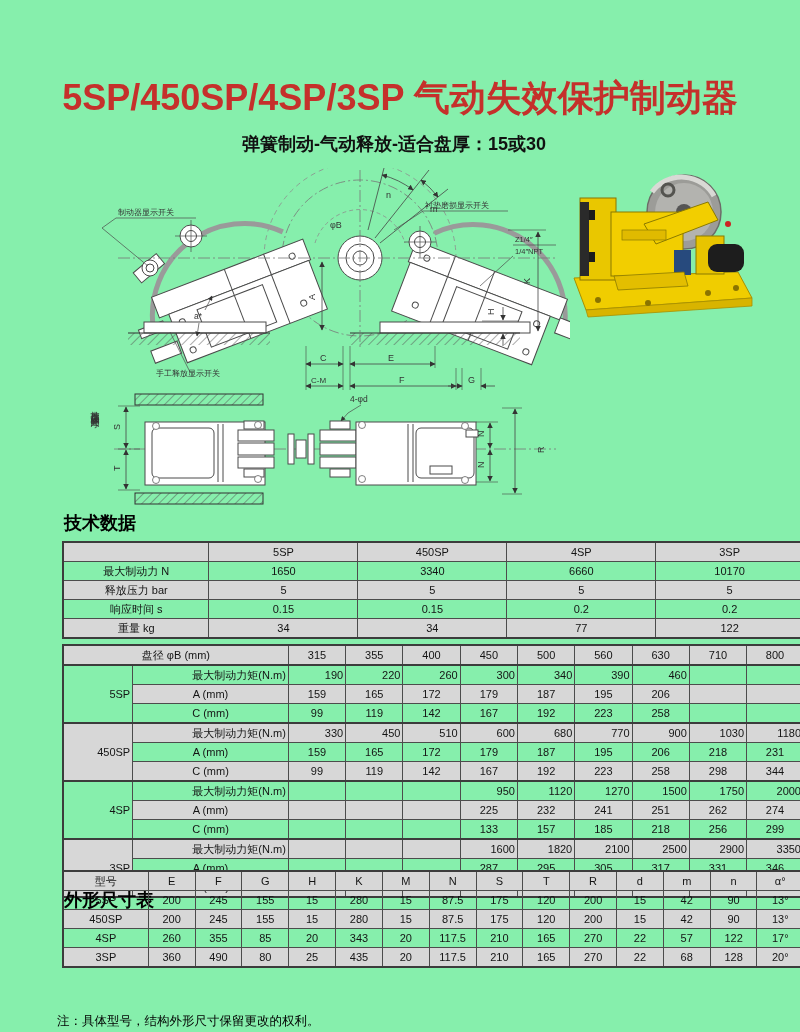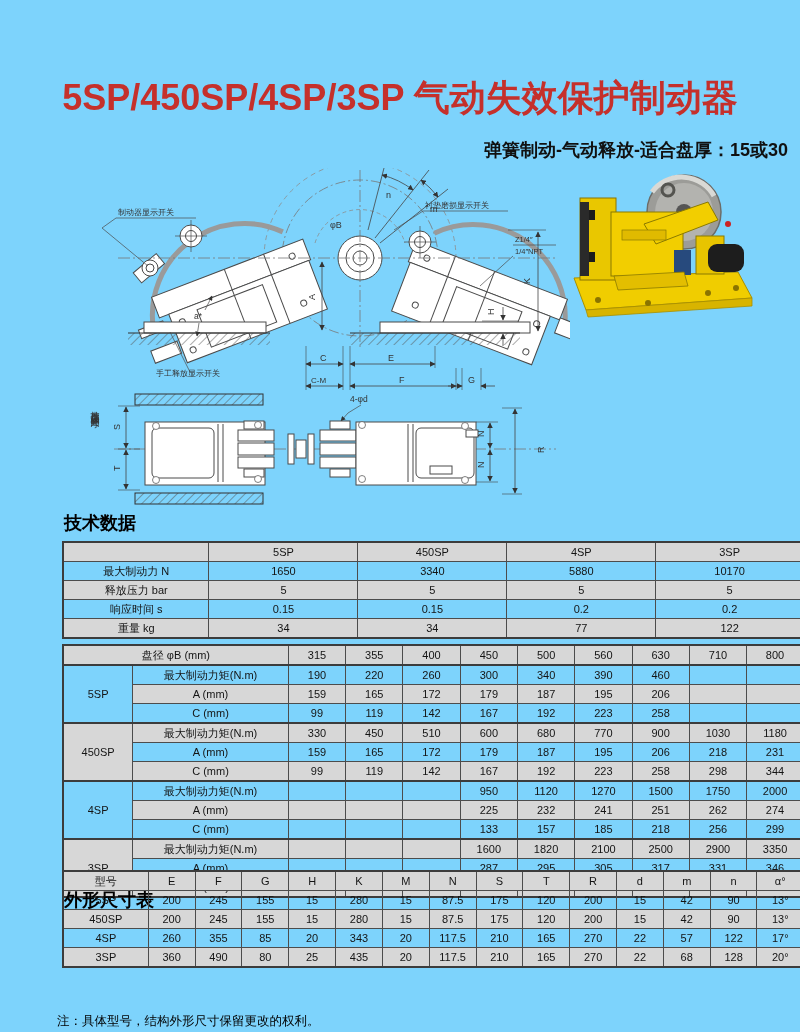--- a/index.html
+++ b/index.html
@@ -1,37 +1,37 @@
 <!DOCTYPE html>
 <html><head>
 <meta charset="utf-8">
 <style>
   html,body{margin:0;padding:0;background:#ffffff;}
-  .page{position:relative;width:800px;height:1032px;background:#7dd3fc;overflow:hidden;
+  .page{position:relative;width:800px;height:1032px;background:#86efac;overflow:hidden;
         font-family:"Liberation Sans","DejaVu Sans",sans-serif;color:#1a1a1a;}
   .title{position:absolute;left:0;top:74px;width:800px;text-align:center;
          font-size:36px;font-weight:bold;letter-spacing:0px;}
-  .subtitle{position:absolute;left:0;top:138px;width:788px;text-align:right;
+  .subtitle{position:absolute;left:0;top:132px;width:788px;text-align:center;
             font-size:18px;font-weight:bold;color:#111;}
   .drawing{position:absolute;left:78px;top:168px;}
   .photo{position:absolute;left:556px;top:160px;}
   .vlabel{position:absolute;left:88px;top:404px;height:96px;writing-mode:vertical-rl;
           text-orientation:upright;font-size:9px;color:#333;letter-spacing:1px;}
   .sec-heading{position:absolute;left:64px;font-size:18px;font-weight:bold;color:#000;}
   .h-tech{top:511px;}
   .h-dims{top:888px;}
   table{position:absolute;left:62px;width:743px;border-collapse:collapse;table-layout:fixed;
         border:2px solid #3c3c3c;}
   .t1{top:541px;} .t2{top:644px;} .t3{top:861px;margin-top:9px;}
   th,td{border:1px solid #4c4c4c;font-size:11px;font-weight:normal;text-align:center;
         vertical-align:middle;padding:1px 2px;height:16px;line-height:1.15;color:#141414;
         overflow:hidden;white-space:nowrap;}
   thead th{background:#d7d7d7;}
   tr.shade td{background:#d7d7d7;}
-  .t2 tr.gtop td{border-top:2px solid #3c3c3c;}
+  .t2 tr.gtop td{border-top:2px solid #3c3c3c;text-align:right;}
   .note{position:absolute;left:57px;top:1013px;font-size:12.5px;font-weight:normal;color:#000;}
   svg text{font-family:"Liberation Sans","DejaVu Sans",sans-serif;fill:#333;}
 </style>
 </head>
 <body>
 
 <div class="page">
 
   <div class="title" id="title" style="color: rgb(197, 48, 43);">5SP/450SP/4SP/3SP 气动失效保护制动器</div>
   <div class="subtitle">弹簧制动-气动释放-适合盘厚：15或30</div>
@@ -295,21 +295,21 @@
           <th>450SP</th>
           <th>4SP</th>
           <th>3SP</th>
         </tr>
       </thead>
       <tbody>
         <tr>
           <td>最大制动力  N</td>
           <td>1650</td>
           <td>3340</td>
-          <td>5880</td>
+          <td>6660</td>
           <td>10170</td>
         </tr>
         <tr class="shade">
           <td>释放压力  bar</td>
           <td>5</td>
           <td>5</td>
           <td>5</td>
           <td>5</td>
         </tr>
         <tr>

